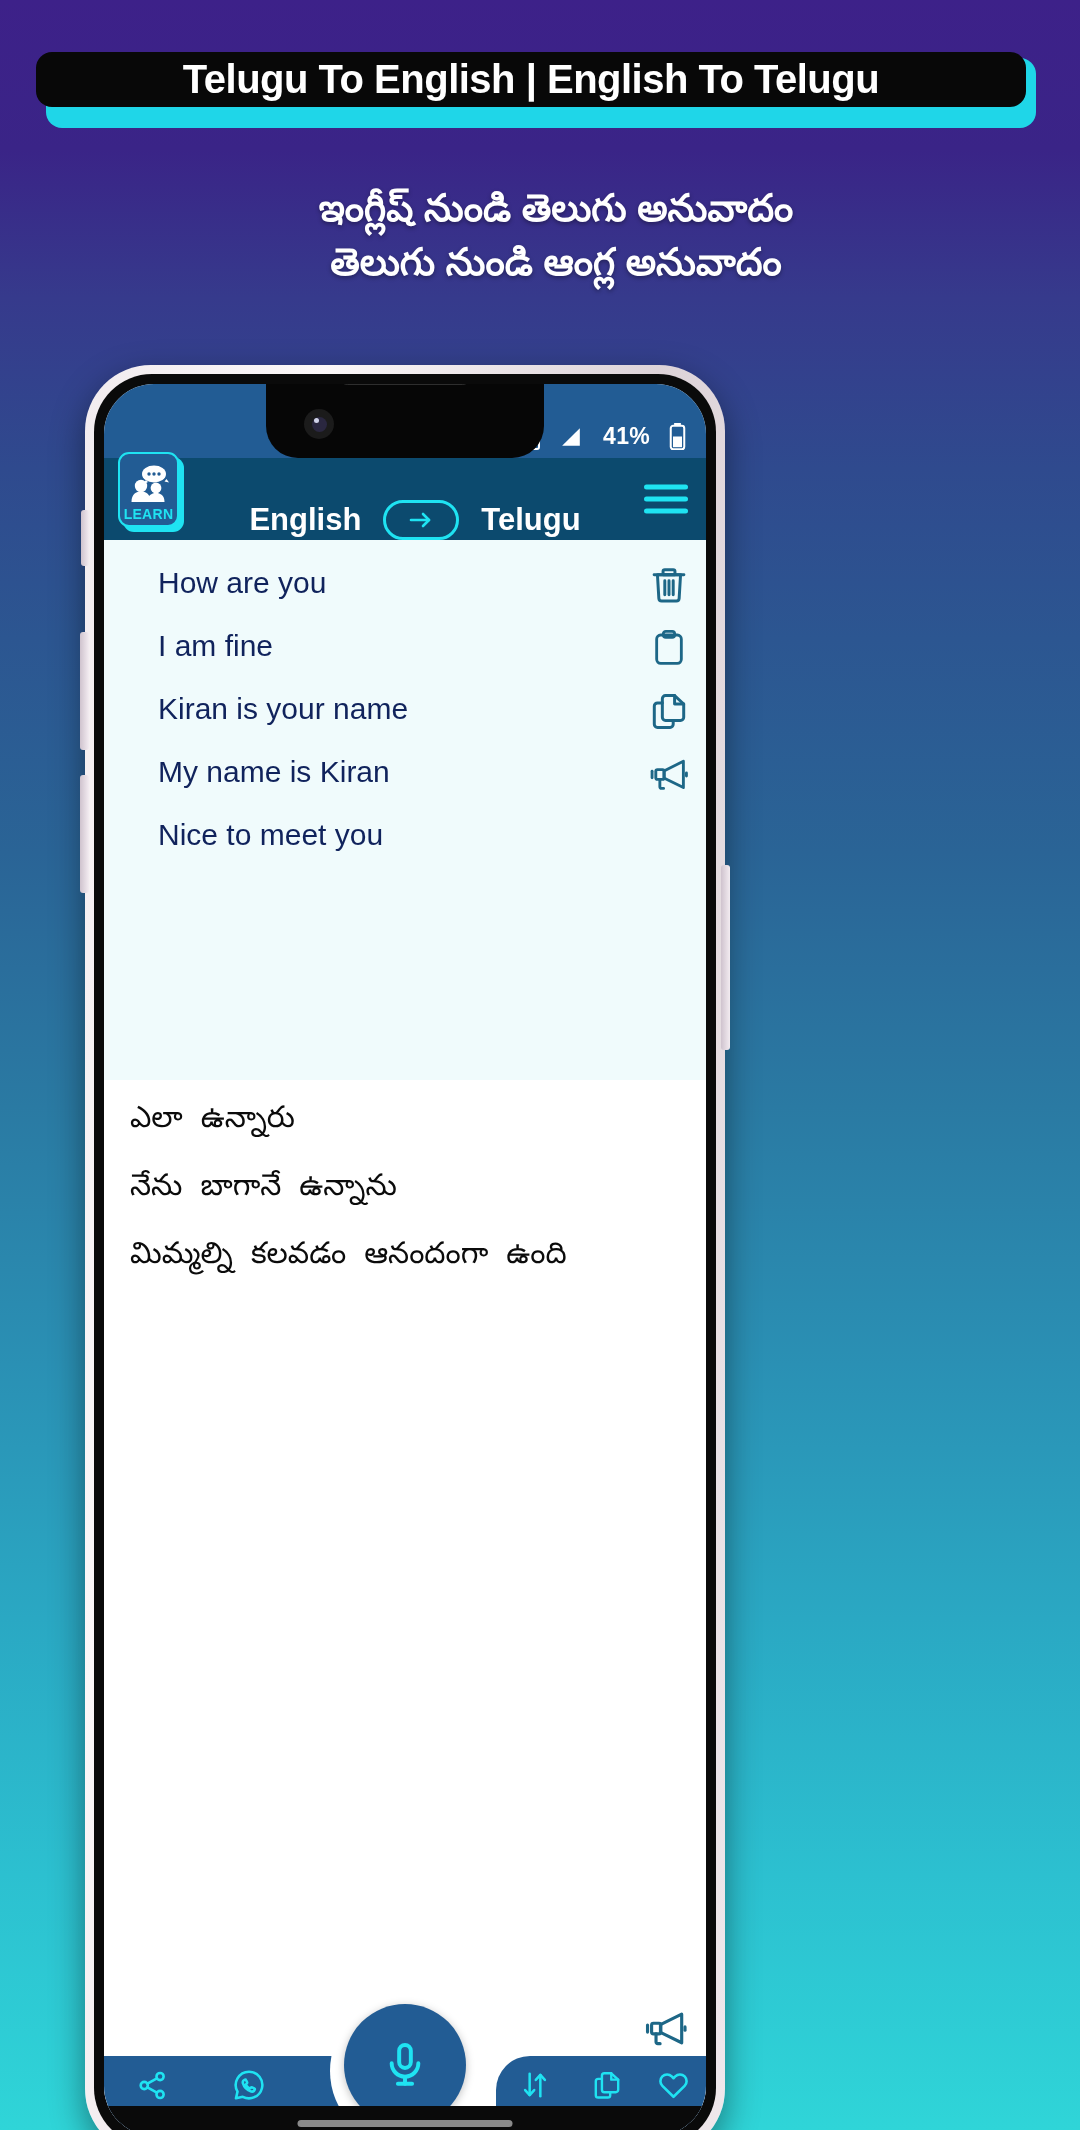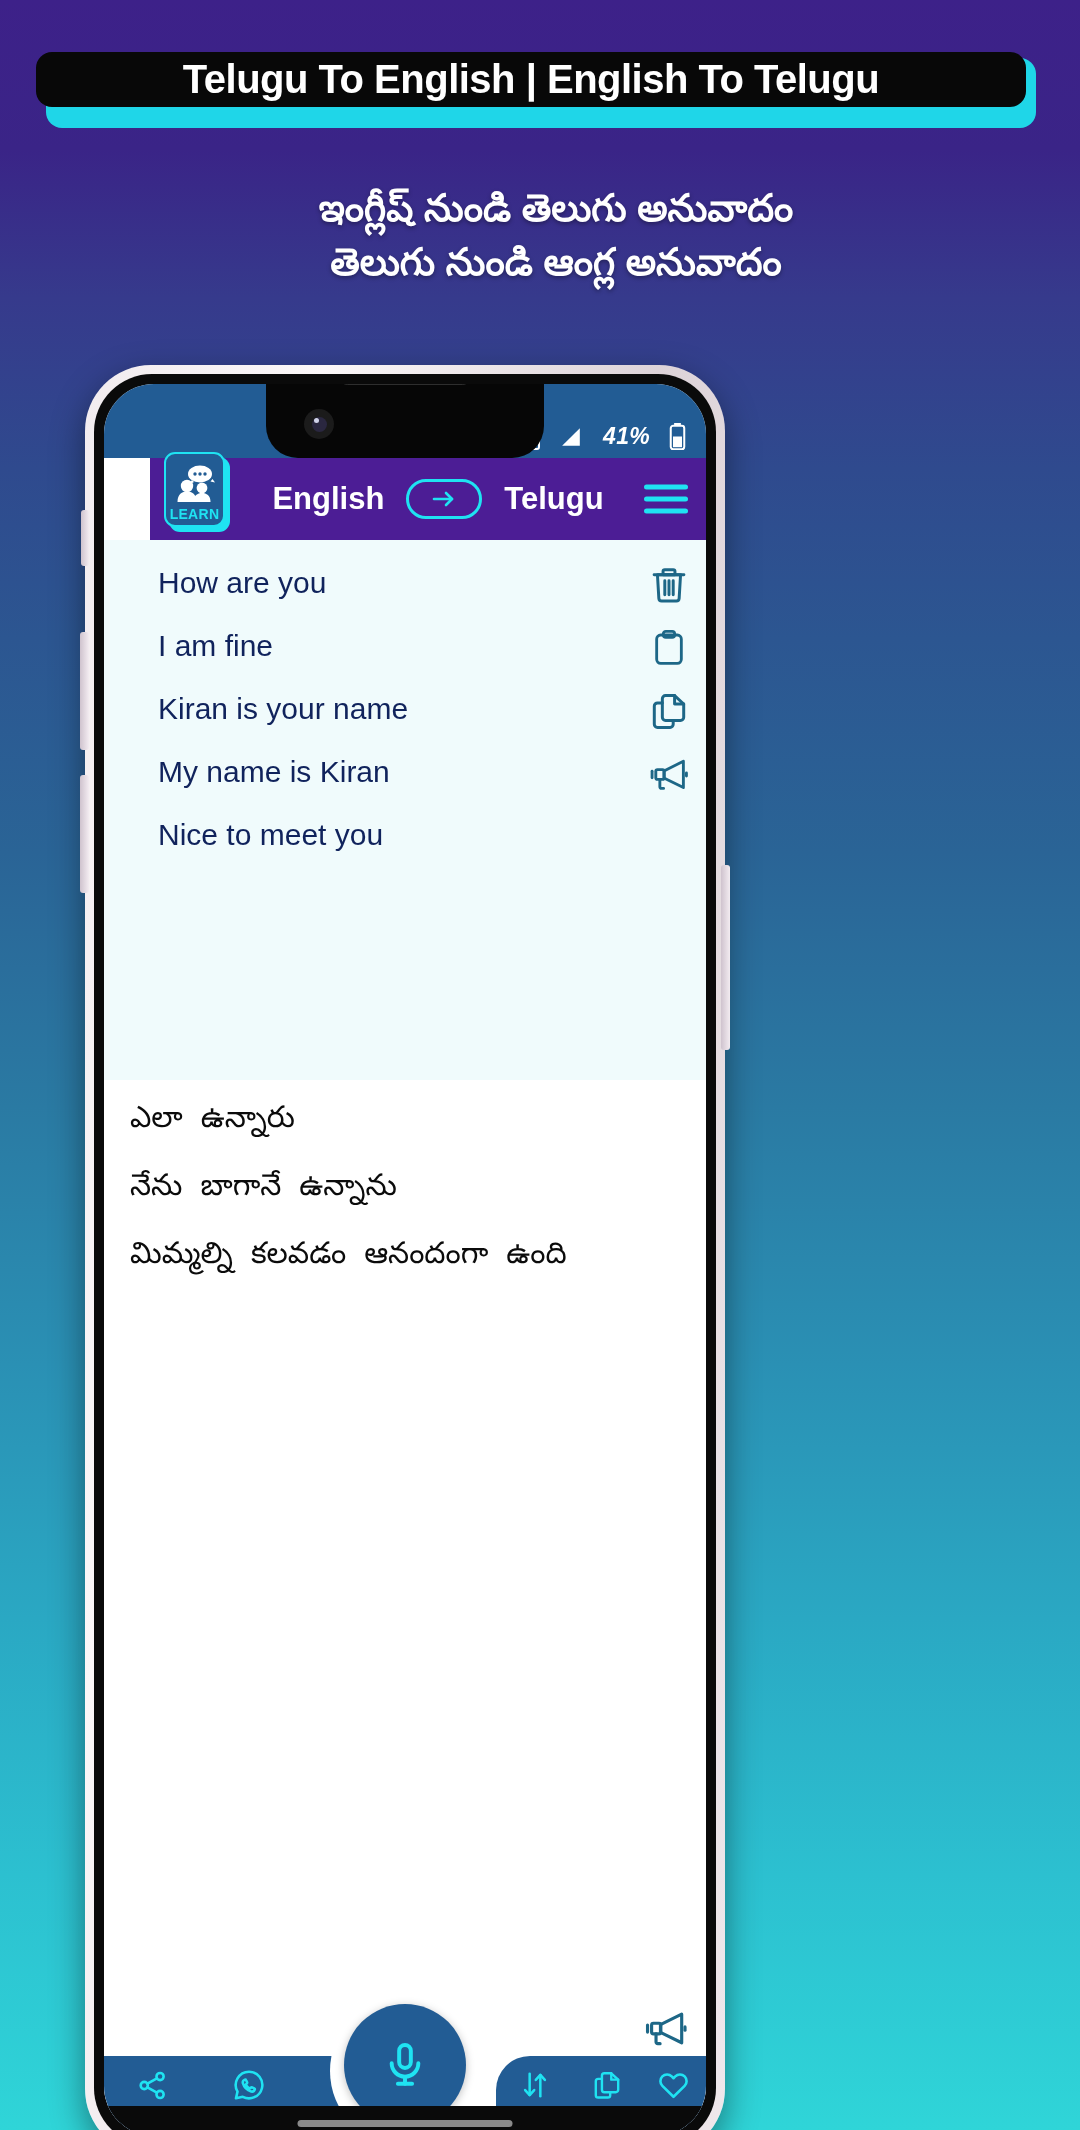--- a/index.html
+++ b/index.html
@@ -92,30 +92,30 @@
 
   
   .app{ position:absolute; inset:0; display:flex; flex-direction:column; }
 
   .statusbar{
     height:74px; background:#225c94; flex:none;
     display:flex; align-items:flex-end; justify-content:flex-end;
     padding:0 20px 8px 0; gap:19px;
   }
   .sb-ico{ color:#fff; display:flex; align-items:center; }
-  .sb-batt-text{ color:#fff; font-size:23px; font-weight:bold; letter-spacing:.3px;font-style:italic; }
+  .sb-batt-text{ color:#fff; font-size:23px; font-weight:bold; letter-spacing:.3px; }
   .volte-box{
     border:2px solid #fff; border-radius:3px; color:#fff;
     font-size:9px; font-weight:bold; line-height:9px;
     padding:1px 2px; text-align:center; font-family:"Liberation Sans",sans-serif;
   }
 
   .appbar{
-    height:82px; background:#4c1d95; flex:none;
-    display:flex; align-items:center; position:relative;margin-left:46px;
+    height:82px; background:#0c4a6e; flex:none;
+    display:flex; align-items:flex-end; position:relative;
   }
   .learn-badge{
     position:absolute; left:14px; top:-6px; width:66px; height:80px;
   }
   .learn-shadow{
     position:absolute; left:5px; top:5px; width:61px; height:75px;
     background:#1fe3f2; border-radius:11px;
   }
   .learn-face{
     position:absolute; left:0; top:0; width:61px; height:75px;

